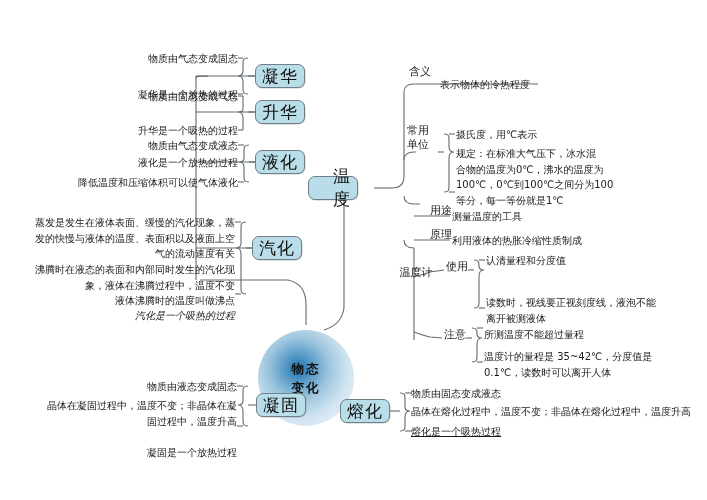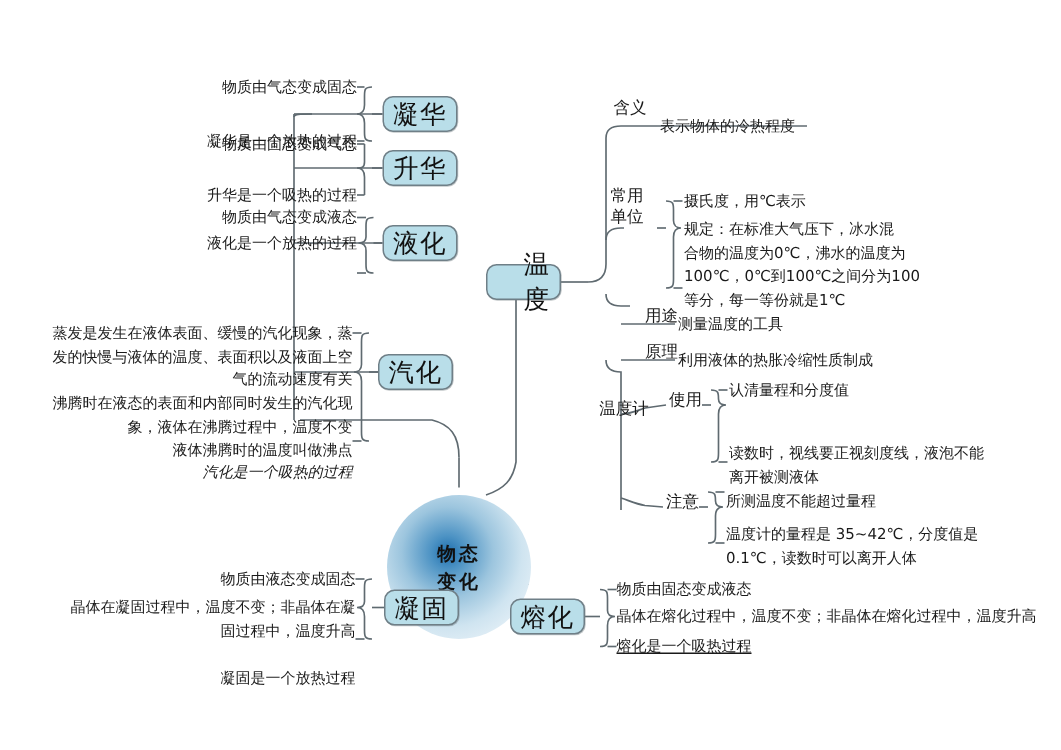--- a/index.html
+++ b/index.html
@@ -111,30 +111,31 @@
     <span>物态</span>
     <span>变化</span>
   </div>
 
   <div class="node" style="left:255px;top:64px;width:50px;height:24px;">凝华</div>
   <div class="node" style="left:255px;top:100px;width:50px;height:24px;">升华</div>
   <div class="node" style="left:255px;top:150px;width:50px;height:24px;">液化</div>
   <div class="node" style="left:252px;top:236px;width:50px;height:24px;">汽化</div>
   <div class="node" style="left:256px;top:393px;width:50px;height:24px;">凝固</div>
   <div class="node" style="left:340px;top:399px;width:50px;height:24px;">熔化</div>
-  <div class="node" style="left:324px;top:176px;width:50px;height:24px;padding-left:24px;">温度</div>
+  <div class="node" style="left:308px;top:176px;width:50px;height:24px;padding-left:24px;">温度</div>
 
   <div class="lbl r" style="left:10px;top:51px;width:228px;">物质由气态变成固态</div>
   <div class="lbl r" style="left:10px;top:87px;width:228px;">凝华是一个放热的过程</div>
 
   <div class="lbl r" style="left:10px;top:89px;width:228px;">物质由固态变成气态</div>
   <div class="lbl r" style="left:10px;top:123px;width:228px;">升华是一个吸热的过程</div>
 
   <div class="lbl r" style="left:10px;top:138px;width:228px;">物质由气态变成液态</div>
   <div class="lbl r" style="left:10px;top:155px;width:228px;">液化是一个放热的过程</div>
+  <div class="lbl r" style="left:6px;top:175px;width:232px;">降低温度和压缩体积可以使气体液化</div>
 
   <div class="lbl r" style="left:14px;top:215px;width:221px;">蒸发是发生在液体表面、缓慢的汽化现象，蒸
 发的快慢与液体的温度、表面积以及液面上空
 气的流动速度有关</div>
   <div class="lbl r" style="left:14px;top:262px;width:221px;">沸腾时在液态的表面和内部同时发生的汽化现
 象，液体在沸腾过程中，温度不变</div>
   <div class="lbl r" style="left:14px;top:293px;width:221px;">液体沸腾时的温度叫做沸点</div>
   <div class="lbl r" style="left:14px;top:308px;width:221px;font-style:italic;">汽化是一个吸热的过程</div>
 
   <div class="lbl r" style="left:14px;top:379px;width:223px;">物质由液态变成固态</div>

